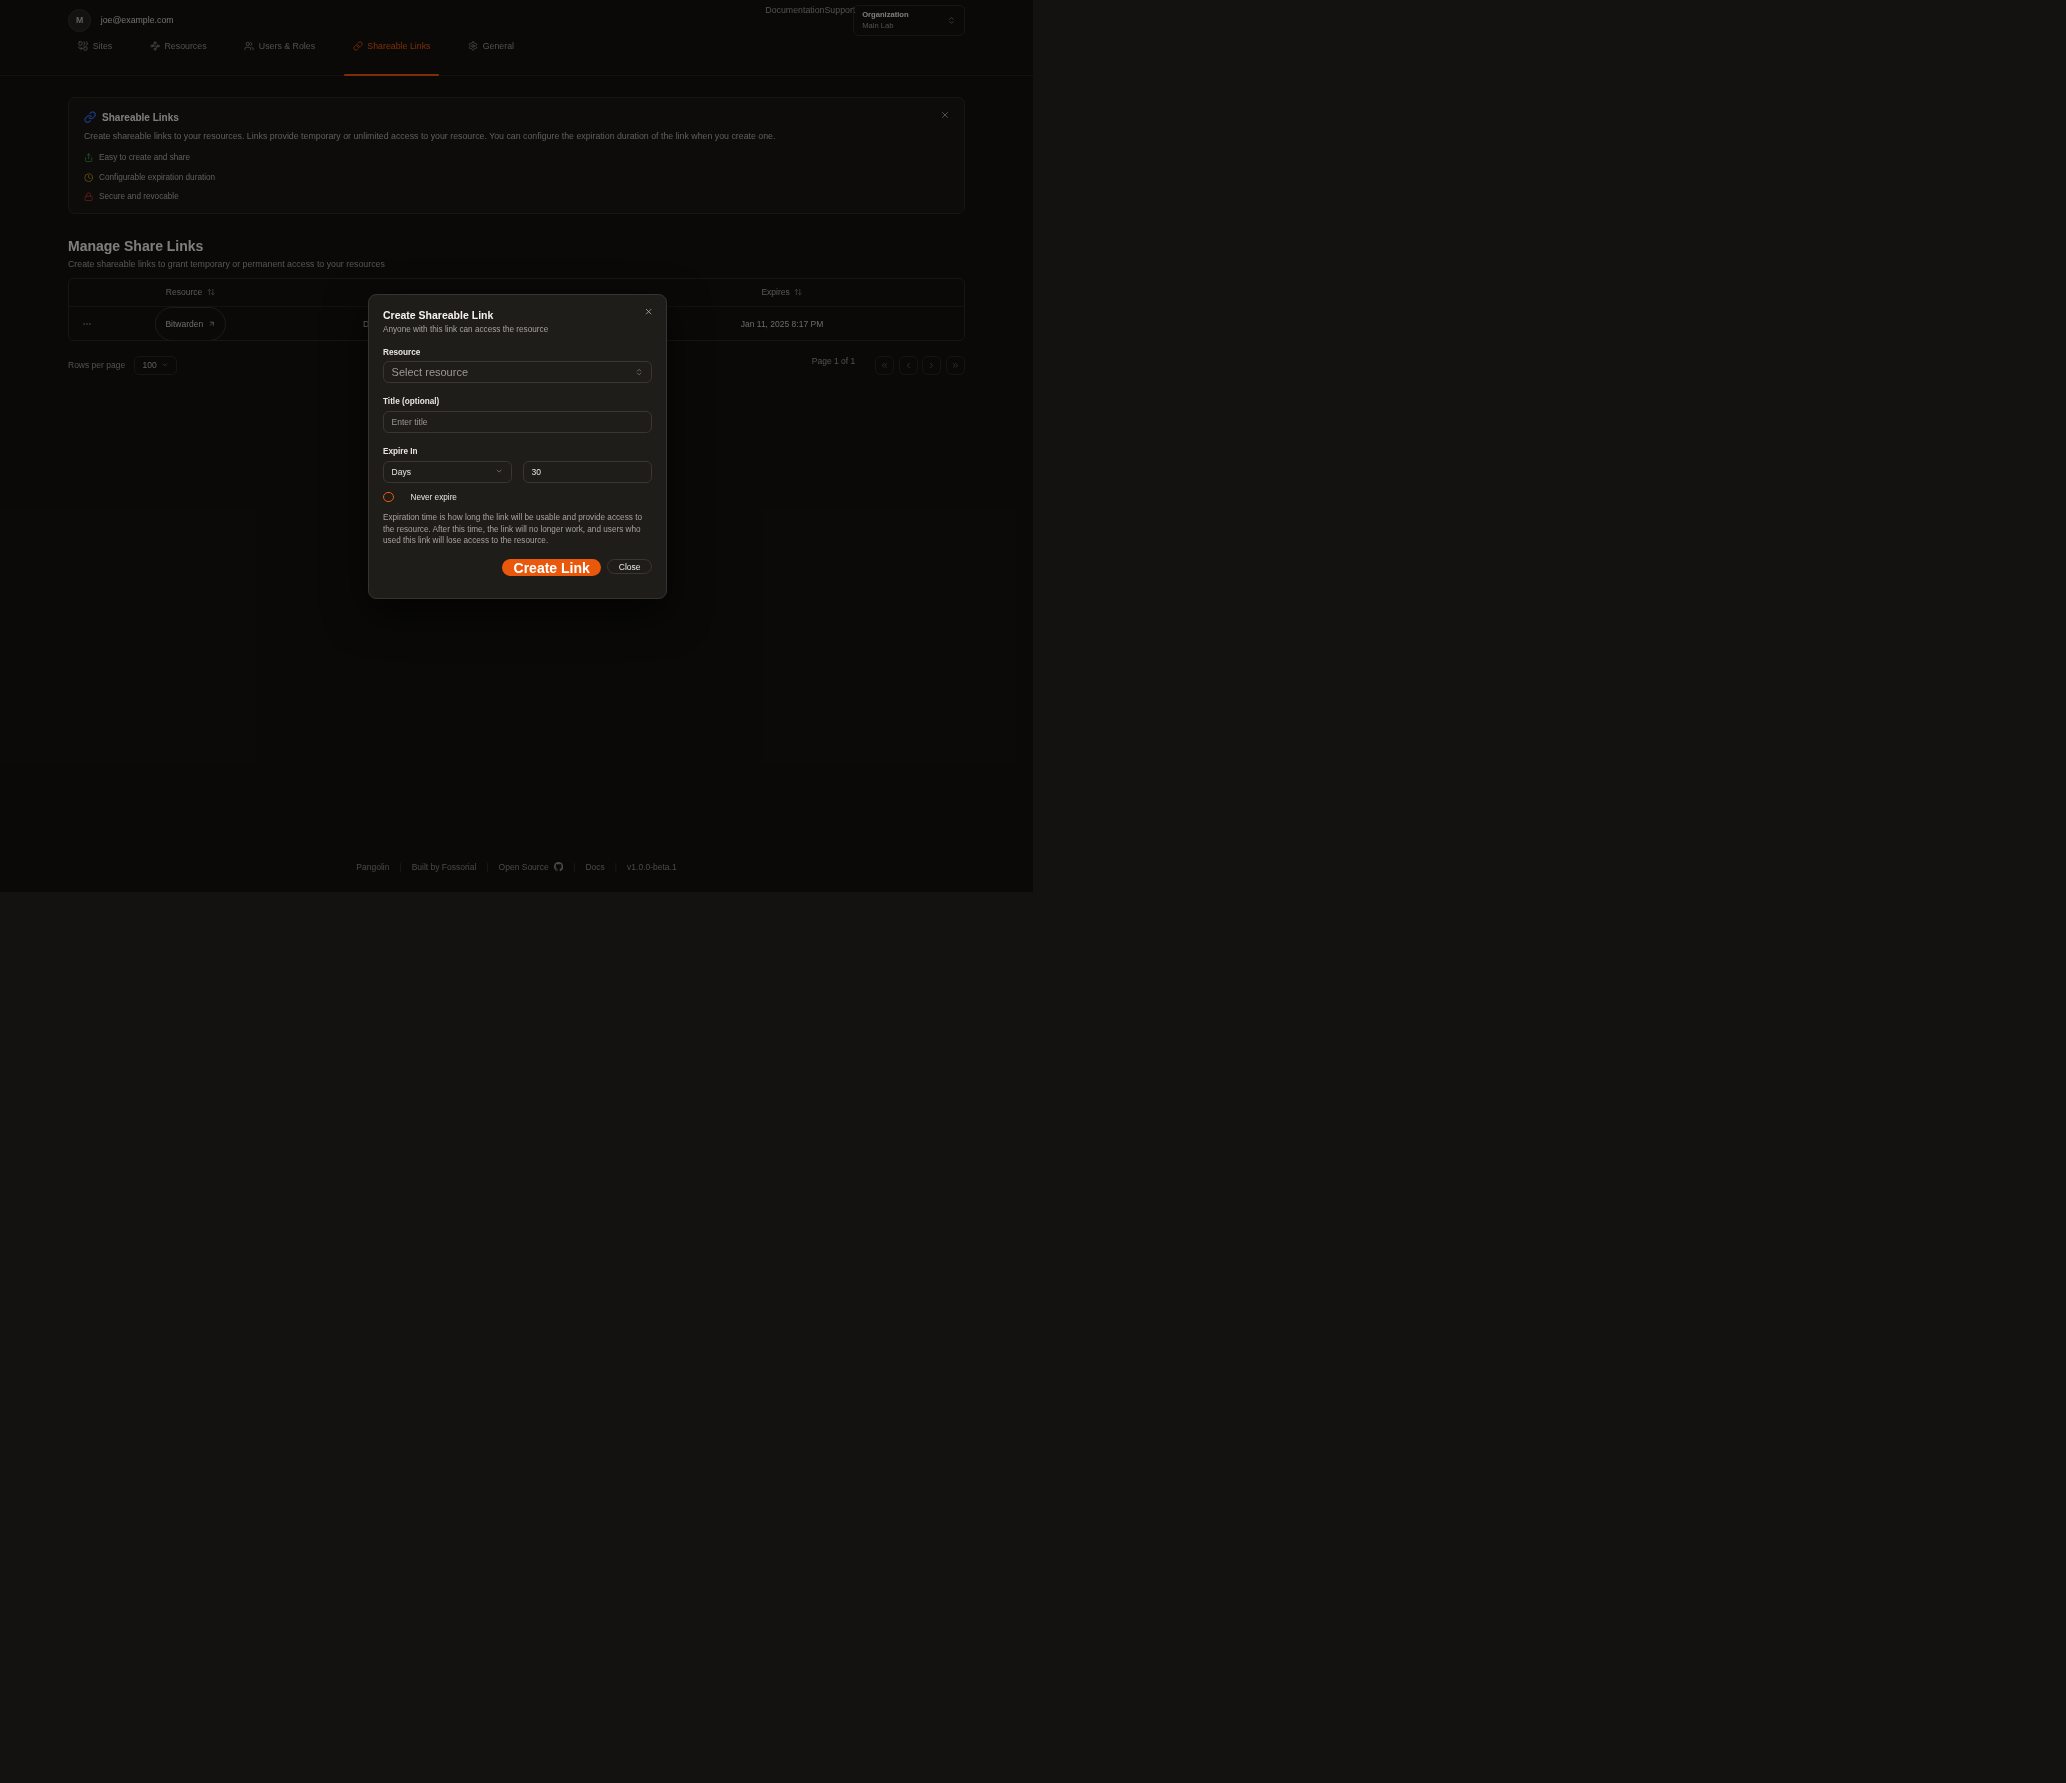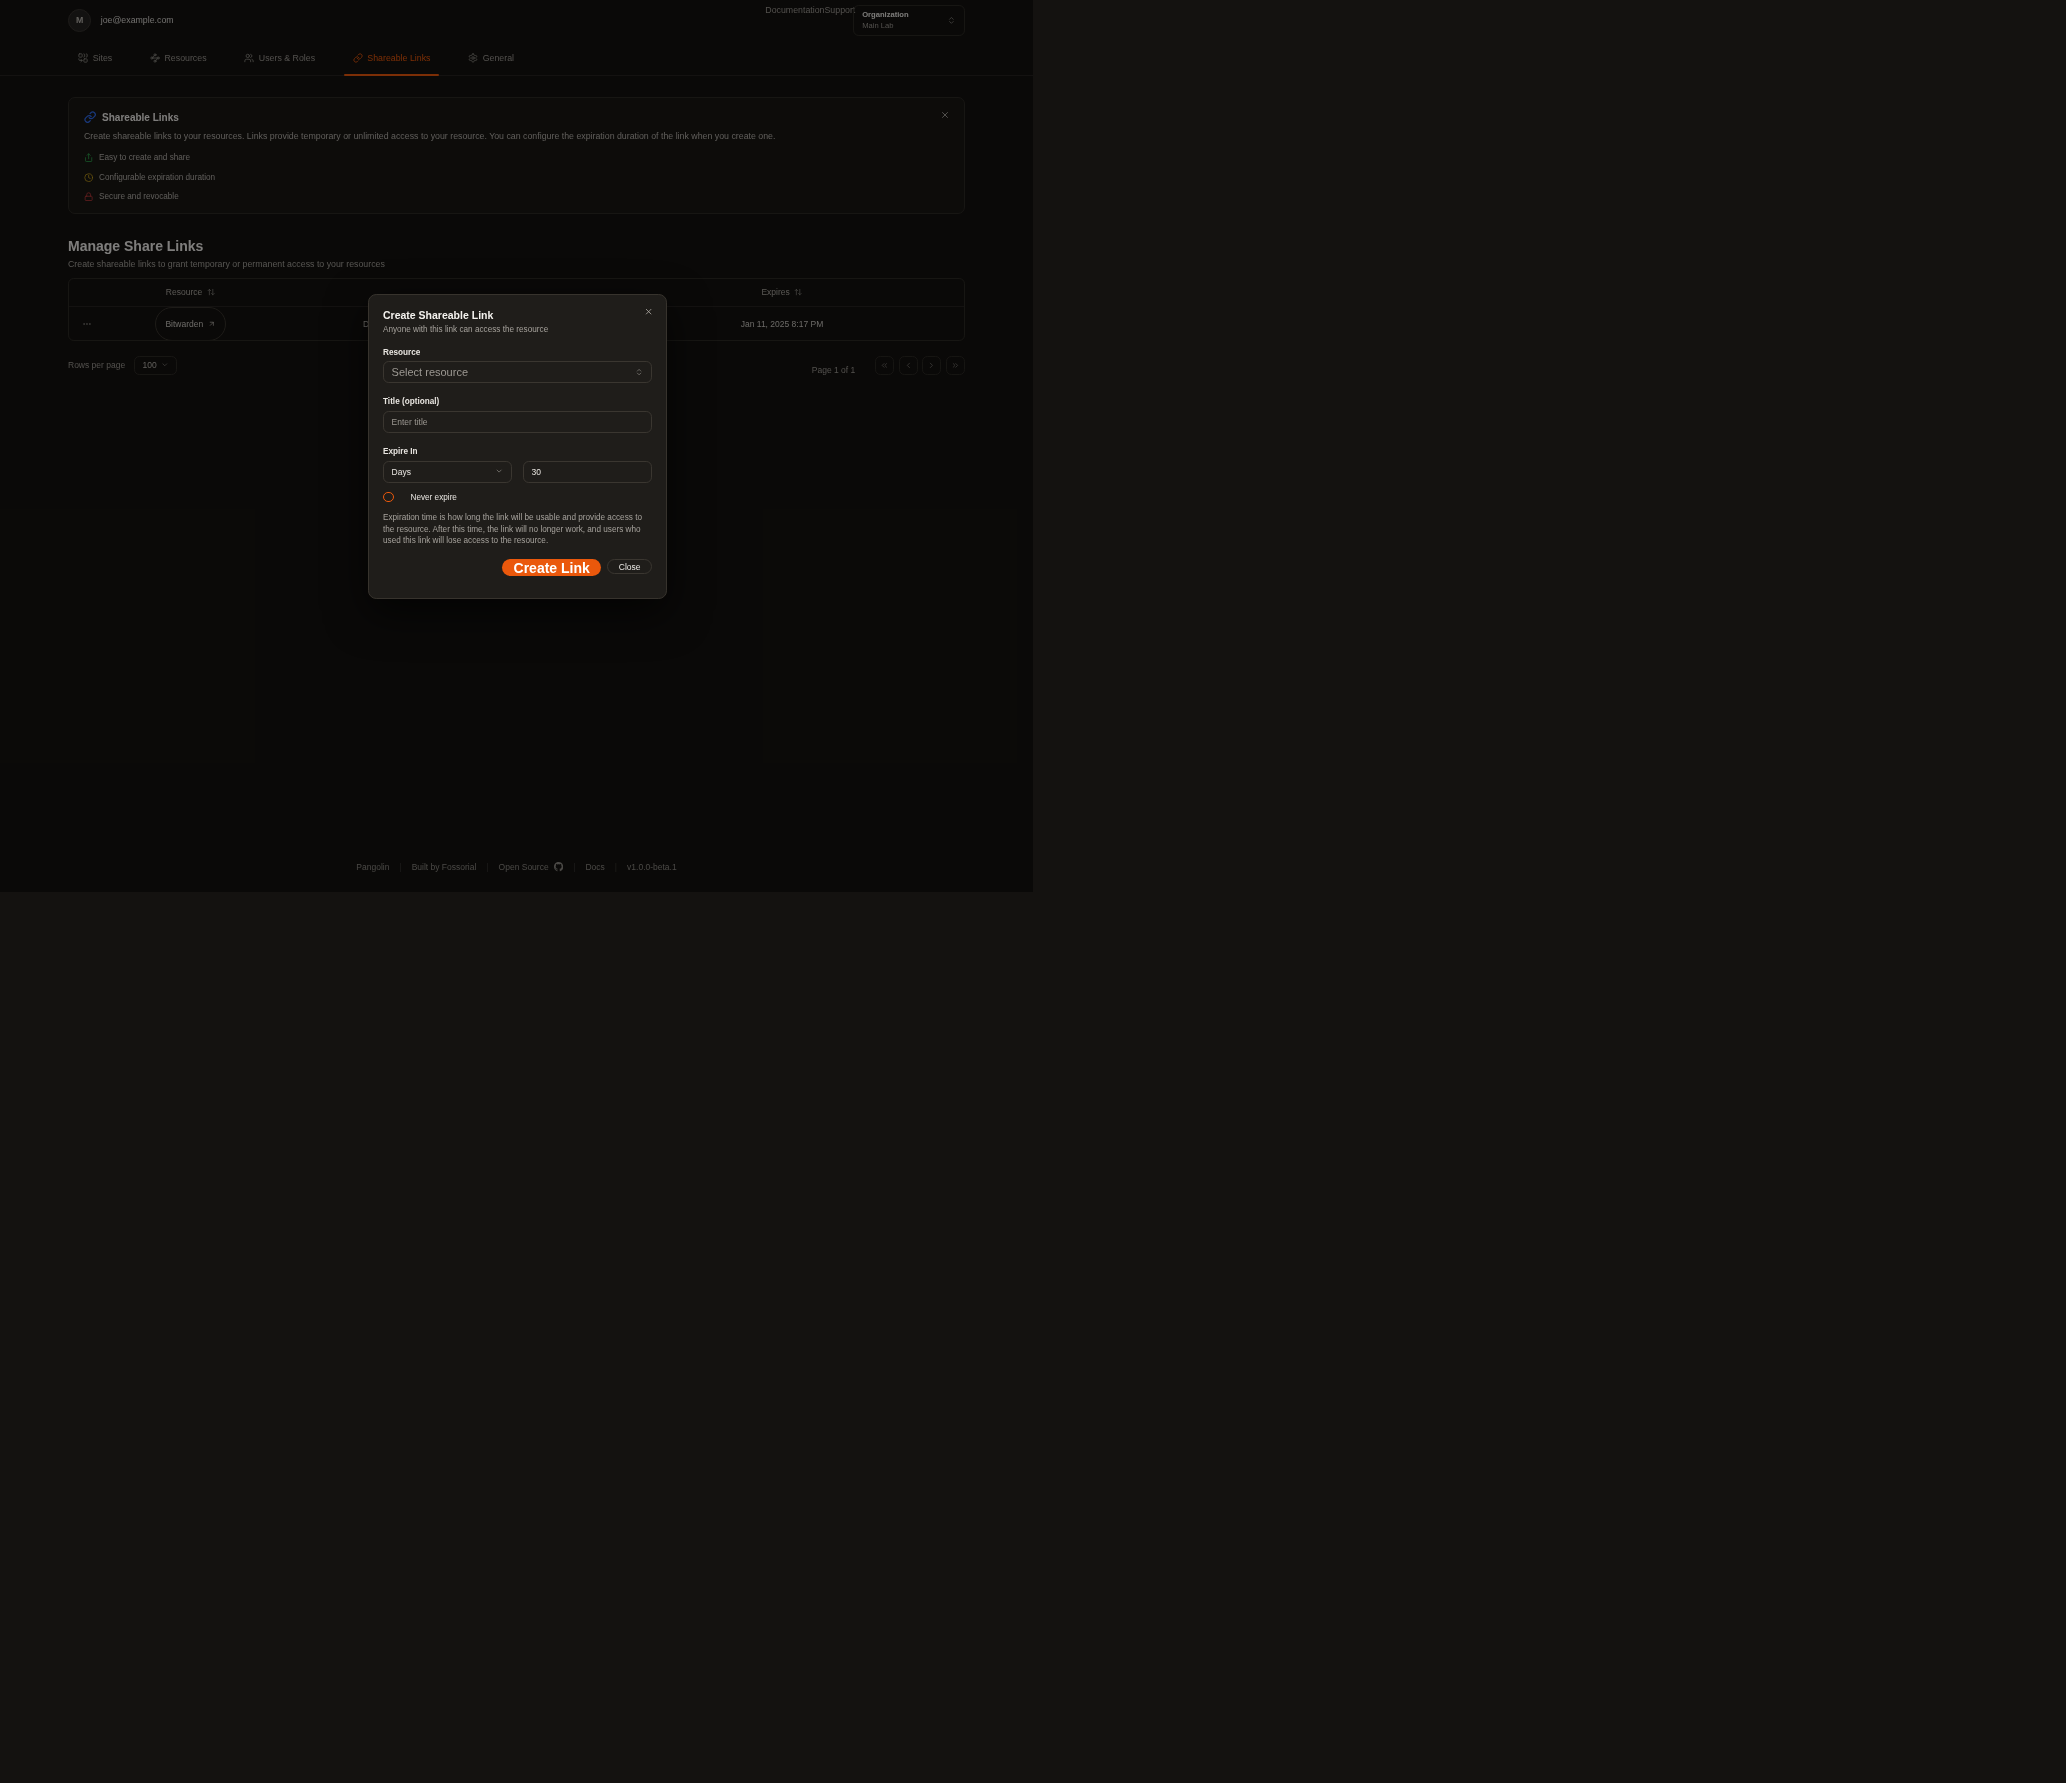--- a/index.html
+++ b/index.html
@@ -28,21 +28,21 @@
   .org-box { display:flex; align-items:center; border:0.6px solid var(--border); border-radius:5.8px;
              padding:4.1px 8.2px; width:112px; cursor:pointer; margin-left:-2.3px; }
   .org-text { line-height:1.35; }
   .org-label { font-size:7.6px; font-weight:700; color:#e8e6e2; }
   .org-value { font-size:7.6px; color:#9c9892; }
   .org-box .icon { margin-left:auto; color:#8c8983; }
 
   
   .nav { padding:0 68px; border-bottom:0.6px solid var(--border-soft); }
   .nav-inner { display:flex; gap:20px; padding-left:1.2px; }
-  .tab { display:flex; align-items:center; gap:4.7px; padding:0 8.8px; height:34px; position:relative;
+  .tab { display:flex; gap:4.7px; padding:0 8.8px; height:34px; position:relative;
          font-size:8.8px; color:#9c9892; cursor:pointer; }
   .tab .icon { color:#8c8983; }
   .tab.active { color:var(--accent); }
   .tab.active .icon { color:var(--accent); }
   .tab.active::after { content:""; position:absolute; left:0; right:0; bottom:-0.6px; height:1.8px;
                        background:var(--accent); border-radius:1.2px; }
 
   .container { padding:0 68px; }
 
   
@@ -85,21 +85,21 @@
   .partial-cell { padding-left:86px; font-size:8.5px; color:#c9c6c0; }
   .date-cell { font-size:8.5px; color:#c9c6c0; }
 
   
   .pager { margin-top:14.6px; display:flex; align-items:center; }
   .rpp-label { font-size:8.5px; color:#9c9892; }
   .rpp-select { margin-left:9.3px; height:19px; border:0.6px solid var(--border); border-radius:5.3px;
                 display:flex; align-items:center; gap:4.7px; padding:0 7px; cursor:pointer;
                 font-size:8.5px; color:#b5b1ab; }
   .rpp-select .icon { color:#8c8983; }
-  .pager-right { margin-left:auto; display:flex; align-items:flex-end; gap:4.7px; }
+  .pager-right { margin-left:auto; display:flex; align-items:flex-start; gap:4.7px; }
   .page-status { font-size:8.5px; color:#9c9892; margin-right:15px; }
   .pg-btn { width:19px; height:19px; border:0.6px solid #2b2823; border-radius:5.3px; background:transparent;
             color:#787570; display:flex; align-items:center; justify-content:center; cursor:pointer; }
 
   
   .footer { position:absolute; left:0; right:0; top:862px; display:flex; align-items:center;
             justify-content:center; font-size:8.5px; color:var(--muted2); }
   .f-sep { color:#3a3733; margin:0 10px; }
   .f-item { display:flex; align-items:center; gap:5.3px; cursor:pointer; }
 

